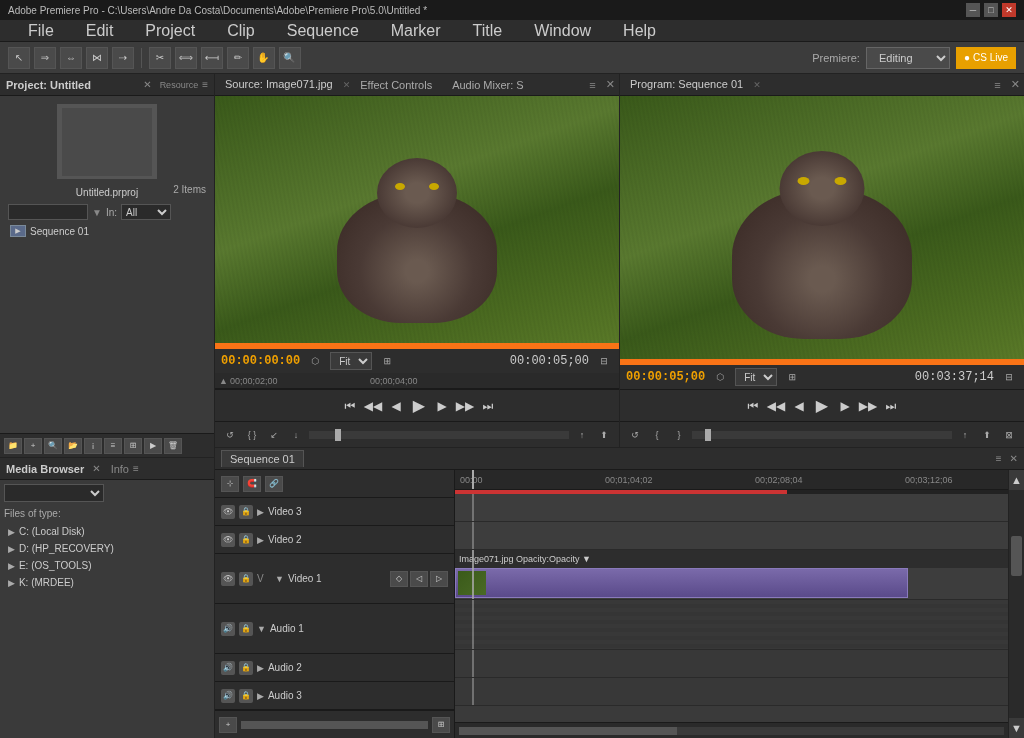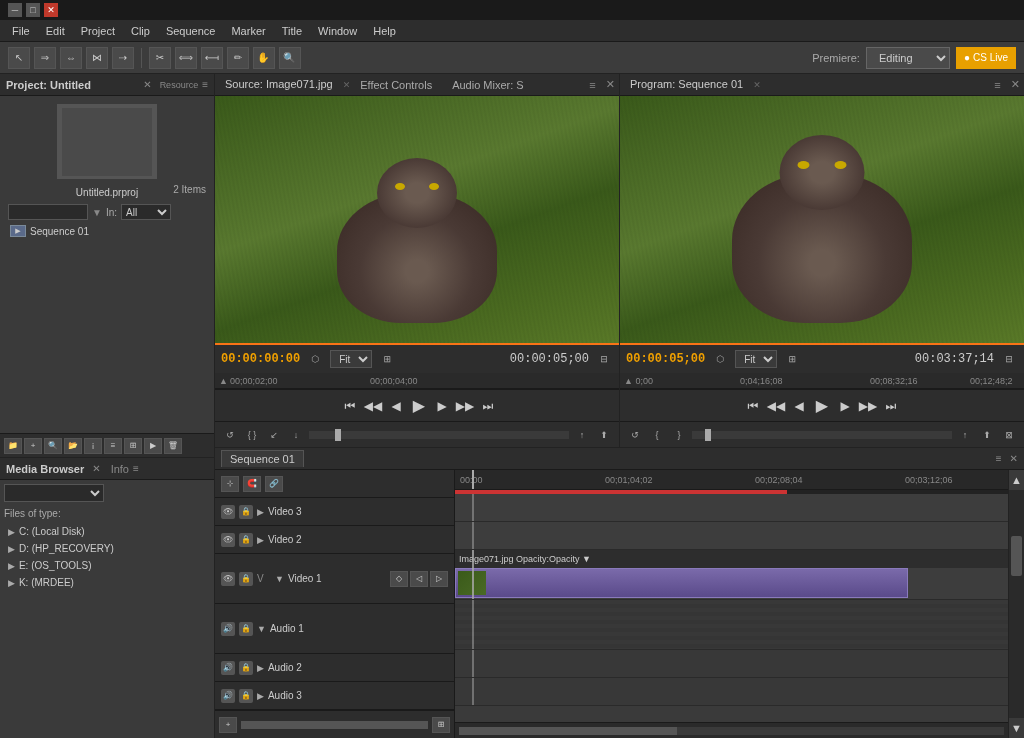--- a/index.html
+++ b/index.html
@@ -9,21 +9,21 @@
     #title-bar { background: #1a1a1a; height: 20px; display: flex; align-items: center; padding: 0 8px; justify-content: space-between; }
     #title-bar .title { color: #bbb; font-size: 10px; }
     #title-bar .controls { display: flex; gap: 4px; }
     #title-bar .ctrl-btn { width: 14px; height: 14px; display: flex; align-items: center; justify-content: center; font-size: 9px; cursor: pointer; }
     #title-bar .ctrl-btn.minimize { background: #555; color: #ccc; }
     #title-bar .ctrl-btn.maximize { background: #555; color: #ccc; }
     #title-bar .ctrl-btn.close { background: #c0392b; color: #fff; }
     
     
     #menu-bar { background: #2d2d2d; height: 22px; display: flex; align-items: center; padding: 0 4px; border-bottom: 1px solid #1a1a1a; }
-    .menu-item { padding: 2px 8px; cursor: pointer; color: #ccc; font-size: 11px; }
+    .menu-item { padding: 2px 8px; cursor: pointer; color: #ccc; font-size: 16px; margin-left: 16px; }
     
     
     #toolbar { background: #3c3c3c; height: 32px; display: flex; align-items: center; padding: 0 8px; border-bottom: 1px solid #222; gap: 4px; }
     .tool-btn { width: 22px; height: 22px; background: #4a4a4a; border: 1px solid #555; display: flex; align-items: center; justify-content: center; cursor: pointer; font-size: 10px; color: #ccc; }
     .toolbar-separator { width: 1px; height: 20px; background: #555; margin: 0 3px; }
     .workspace-area { margin-left: auto; display: flex; align-items: center; gap: 6px; }
     .workspace-label { color: #aaa; font-size: 11px; }
     .workspace-dropdown { background: #4a4a4a; border: 1px solid #666; color: #ccc; padding: 2px 20px 2px 8px; font-size: 11px; height: 22px; cursor: pointer; }
     .cs-live-btn { background: #e8a000; border: none; color: #fff; padding: 2px 8px; font-size: 10px; height: 22px; cursor: pointer; display: flex; align-items: center; gap: 3px; }
 
@@ -76,21 +76,21 @@
     
     #source-panel { flex: 1; display: flex; flex-direction: column; border-right: 1px solid #222; }
     #program-panel { flex: 1; display: flex; flex-direction: column; }
     
     .monitor-tabs { background: #2d2d2d; height: 22px; display: flex; align-items: center; border-bottom: 1px solid #1a1a1a; }
     .monitor-tab { padding: 16px 10px; font-size: 11px; color: #aaa; cursor: pointer; white-space: nowrap; }
     .monitor-tab.active { color: #ccc; border-bottom: 2px solid #888; }
     
     .monitor-screen { flex: 1; background: #1a1a1a; display: flex; align-items: center; justify-content: center; overflow: hidden; position: relative; }
     
-    .monitor-controls-bar { background: #2d2d2d; height: 30px; display: flex; align-items: center; padding: 0 6px; gap: 6px; border-top: 2px solid #f97316; }
+    .monitor-controls-bar { background: #2d2d2d; height: 30px; display: flex; align-items: center; padding: 0 6px; gap: 6px; border-top: 6px solid #f97316; }
     .time-display { color: #f0a000; font-size: 12px; font-weight: bold; font-family: 'Courier New', monospace; }
     .fit-dropdown { background: #3a3a3a; border: 1px solid #555; color: #ccc; font-size: 10px; height: 18px; padding: 0 4px; }
     .monitor-icon-btn { width: 18px; height: 18px; display: flex; align-items: center; justify-content: center; cursor: pointer; font-size: 9px; color: #aaa; }
     .time-display-right { color: #ccc; font-size: 12px; font-family: 'Courier New', monospace; margin-left: auto; }
     
     .timeline-ruler { background: #2a2a2a; height: 16px; display: flex; align-items: center; padding: 0 4px; border-bottom: 1px solid #1a1a1a; overflow: hidden; }
     .ruler-mark { color: #888; font-size: 9px; margin-right: auto; }
     
     .playback-controls { background: #2d2d2d; height: 32px; display: flex; align-items: center; justify-content: center; gap: 4px; padding: 0 6px; border-top: 1px solid #1a1a1a; }
     .play-btn { width: 20px; height: 20px; display: flex; align-items: center; justify-content: center; cursor: pointer; color: #ccc; font-size: 12px; }
@@ -126,20 +126,21 @@
 
     
     #right-panel { width: 16px; background: #2d2d2d; border-left: 1px solid #222; display: flex; flex-direction: column; }
     .scrollbar-track { flex: 1; background: #2a2a2a; position: relative; }
     .scrollbar-thumb { position: absolute; top: 20%; left: 2px; right: 2px; height: 40px; background: #555; border-radius: 2px; cursor: pointer; }
   </style>
 </head>
 <body>
 
 <div id="title-bar">
+  <span class="title">Adobe Premiere Pro - C:\Users\Andre Da Costa\Documents\Adobe\Premiere Pro\5.0\Untitled *</span>
   <div class="controls">
     <div class="ctrl-btn minimize">─</div>
     <div class="ctrl-btn maximize">□</div>
     <div class="ctrl-btn close">✕</div>
   </div>
 </div>
 
 <div id="menu-bar">
   <span class="menu-item">File</span>
   <span class="menu-item">Edit</span>
@@ -363,26 +364,20 @@
           <span class="time-display">00:00:05;00</span>
           <div class="monitor-icon-btn">⬡</div>
           <select class="fit-dropdown">
             <option>Fit</option>
           </select>
           <div class="monitor-icon-btn">⊞</div>
           <span class="time-display-right">00:03:37;14</span>
           <div class="monitor-icon-btn">⊟</div>
         </div>
 
-        <div class="timeline-ruler" style="position:relative;">
-          <span style="font-size:9px;color:#888;">▲ 0;00</span>
-          <span style="font-size:9px;color:#888;position:absolute;left:120px;">0;04;16;08</span>
-          <span style="font-size:9px;color:#888;position:absolute;left:250px;">00;08;32;16</span>
-          <span style="font-size:9px;color:#888;position:absolute;left:350px;">00;12;48;2</span>
-        </div>
 
         <div class="playback-controls">
           <div style="display:flex;gap:3px;align-items:center;">
             <div class="play-btn">⏮</div>
             <div class="play-btn">◀◀</div>
             <div class="play-btn">◀</div>
             <div class="play-btn" style="font-size:16px;">▶</div>
             <div class="play-btn">▶</div>
             <div class="play-btn">▶▶</div>
             <div class="play-btn">⏭</div>

